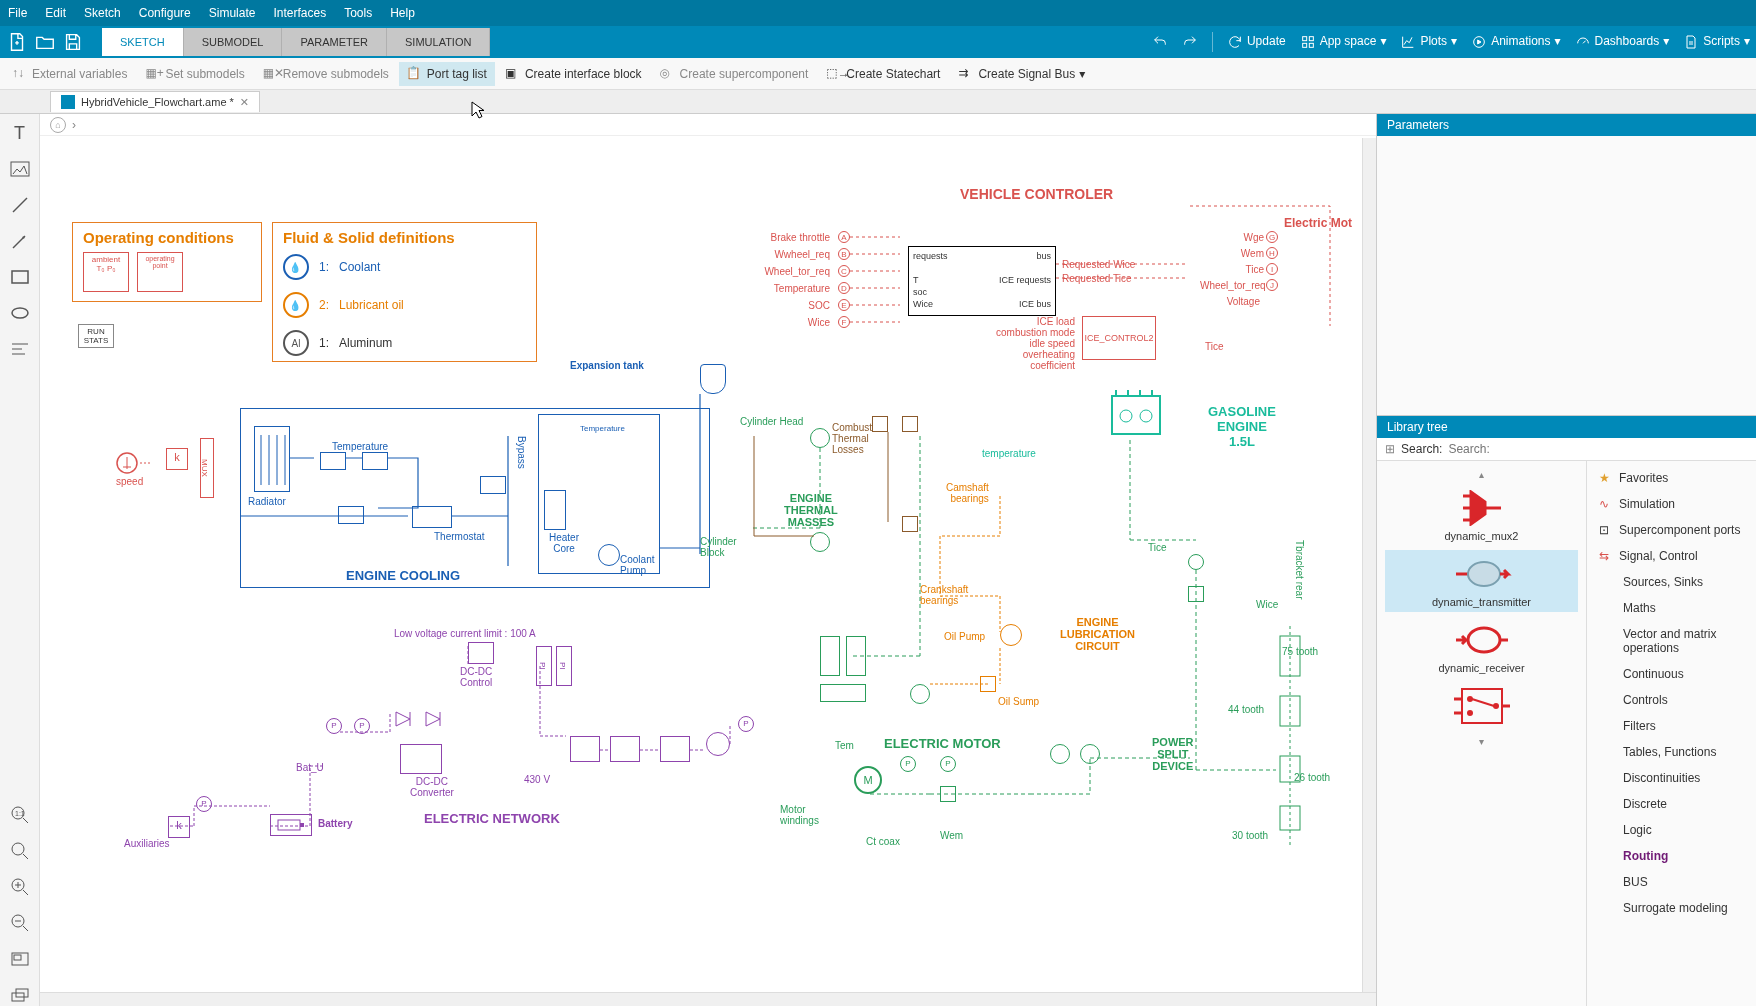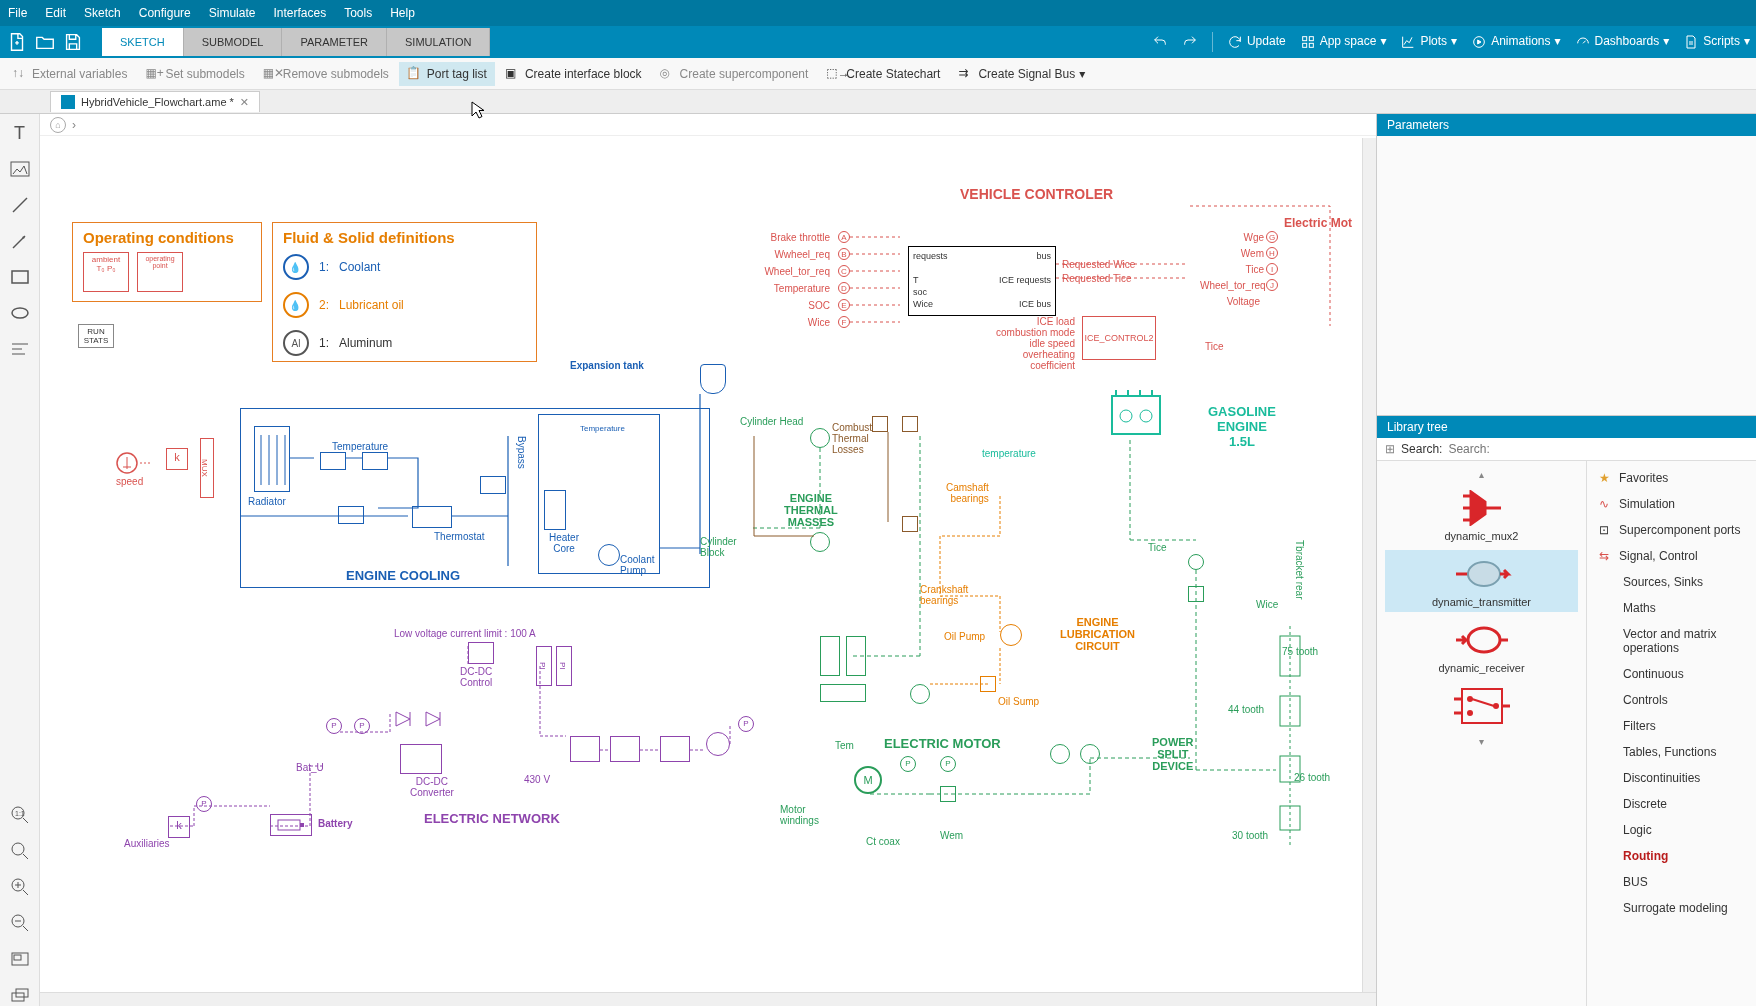--- a/index.html
+++ b/index.html
@@ -56,21 +56,21 @@
 .lib-search { display: flex; align-items: center; padding: 4px 8px; border-bottom: 1px solid #ddd; gap: 6px; }
 .lib-search input { flex: 1; border: none; background: transparent; font-size: 12px; outline: none; }
 .lib-content { display: flex; flex: 1; overflow: hidden; }
 .lib-items { width: 210px; padding: 8px; overflow-y: auto; border-right: 1px solid #ddd; display: flex; flex-direction: column; align-items: center; gap: 4px; }
 .lib-item { display: flex; flex-direction: column; align-items: center; gap: 2px; padding: 4px; cursor: pointer; width: 100%; }
 .lib-item.selected { background: #cce8f5; }
 .lib-item .li-icon { width: 60px; height: 40px; display: flex; align-items: center; justify-content: center; }
 .lib-item .li-label { font-size: 11px; color: #333; }
 .lib-cats { flex: 1; overflow-y: auto; padding: 4px 0; }
 .lib-cat { padding: 6px 12px; font-size: 12px; color: #333; cursor: pointer; display: flex; align-items: center; gap: 6px; }
-.lib-cat.active { color: #b91c1c; font-weight: 600; align-items: flex-end; }
+.lib-cat.active { color: #701a75; font-weight: 600; align-items: flex-end; }
 .lib-cat .lc-icon { width: 14px; height: 14px; display: inline-block; }
 
 
 .abs { position: absolute; }
 .title { font-size: 28px; color: #0089b8; font-weight: 400; }
 .box-orange { border: 1px solid #e67e22; padding: 6px 10px; }
 .section-title { font-size: 15px; font-weight: 600; }
 .small-label { font-size: 10px; }
 .red { color: #d9534f; }
 .blue { color: #1a5fb4; }

